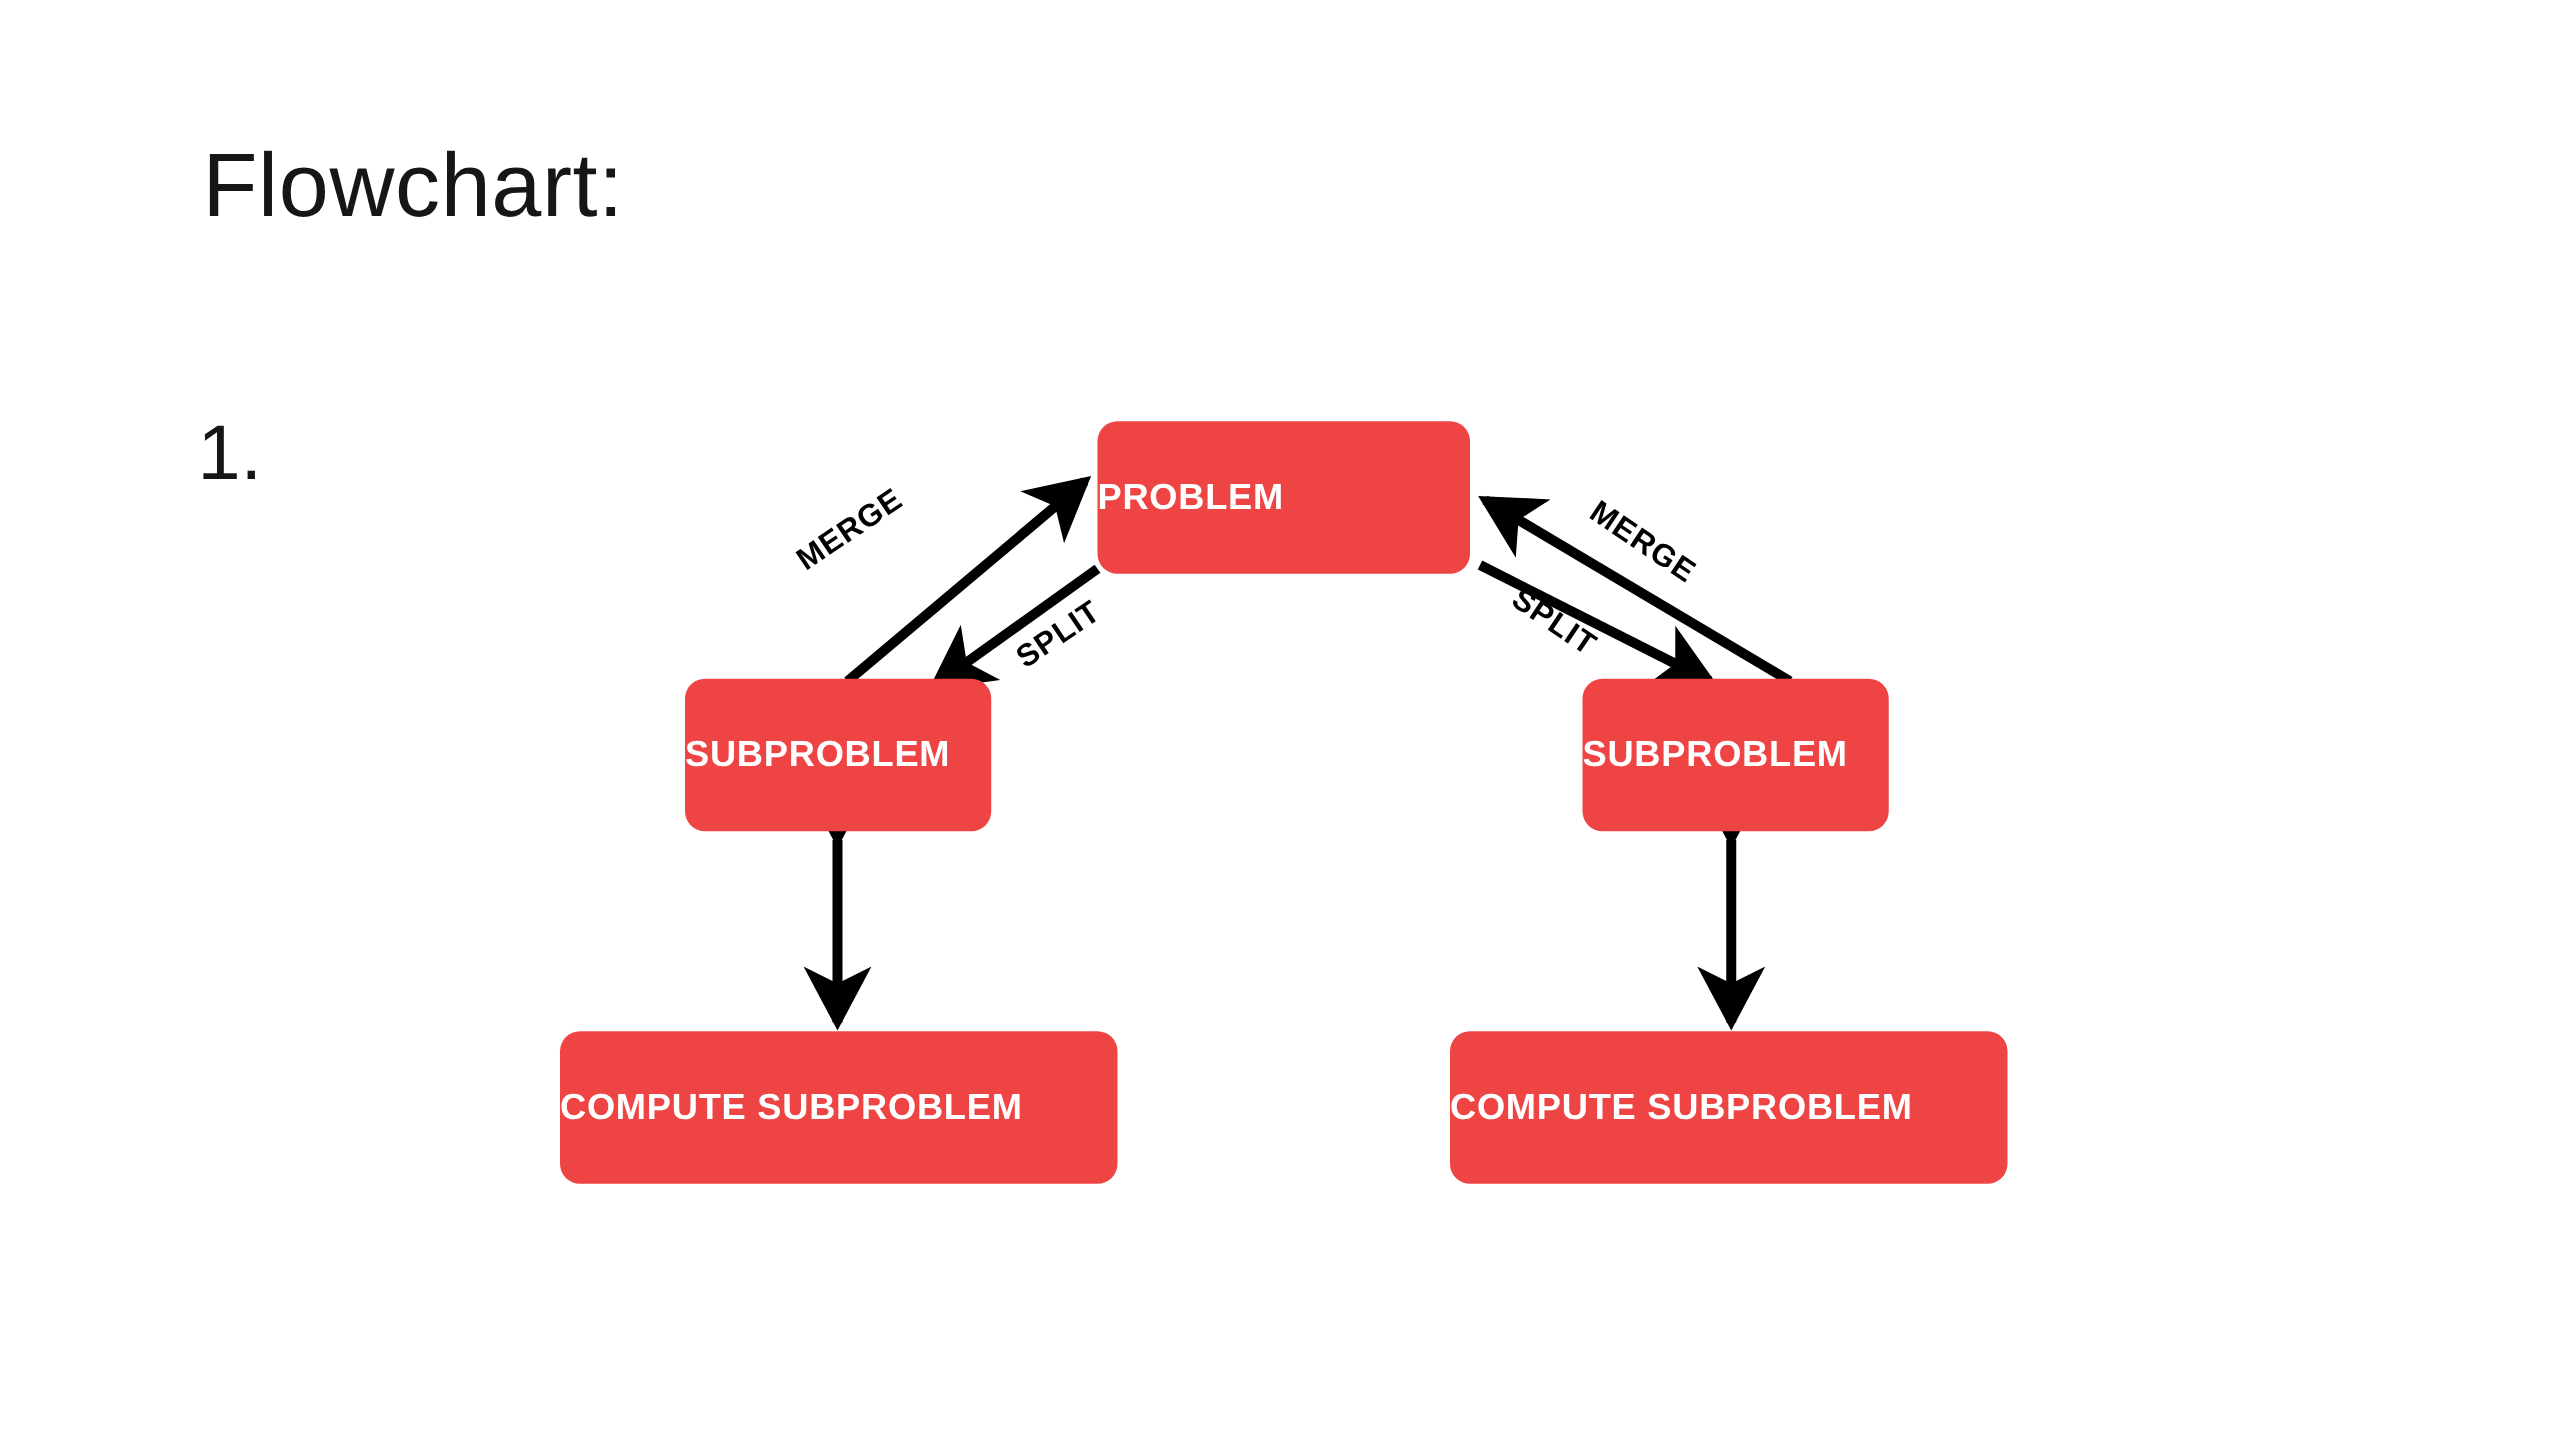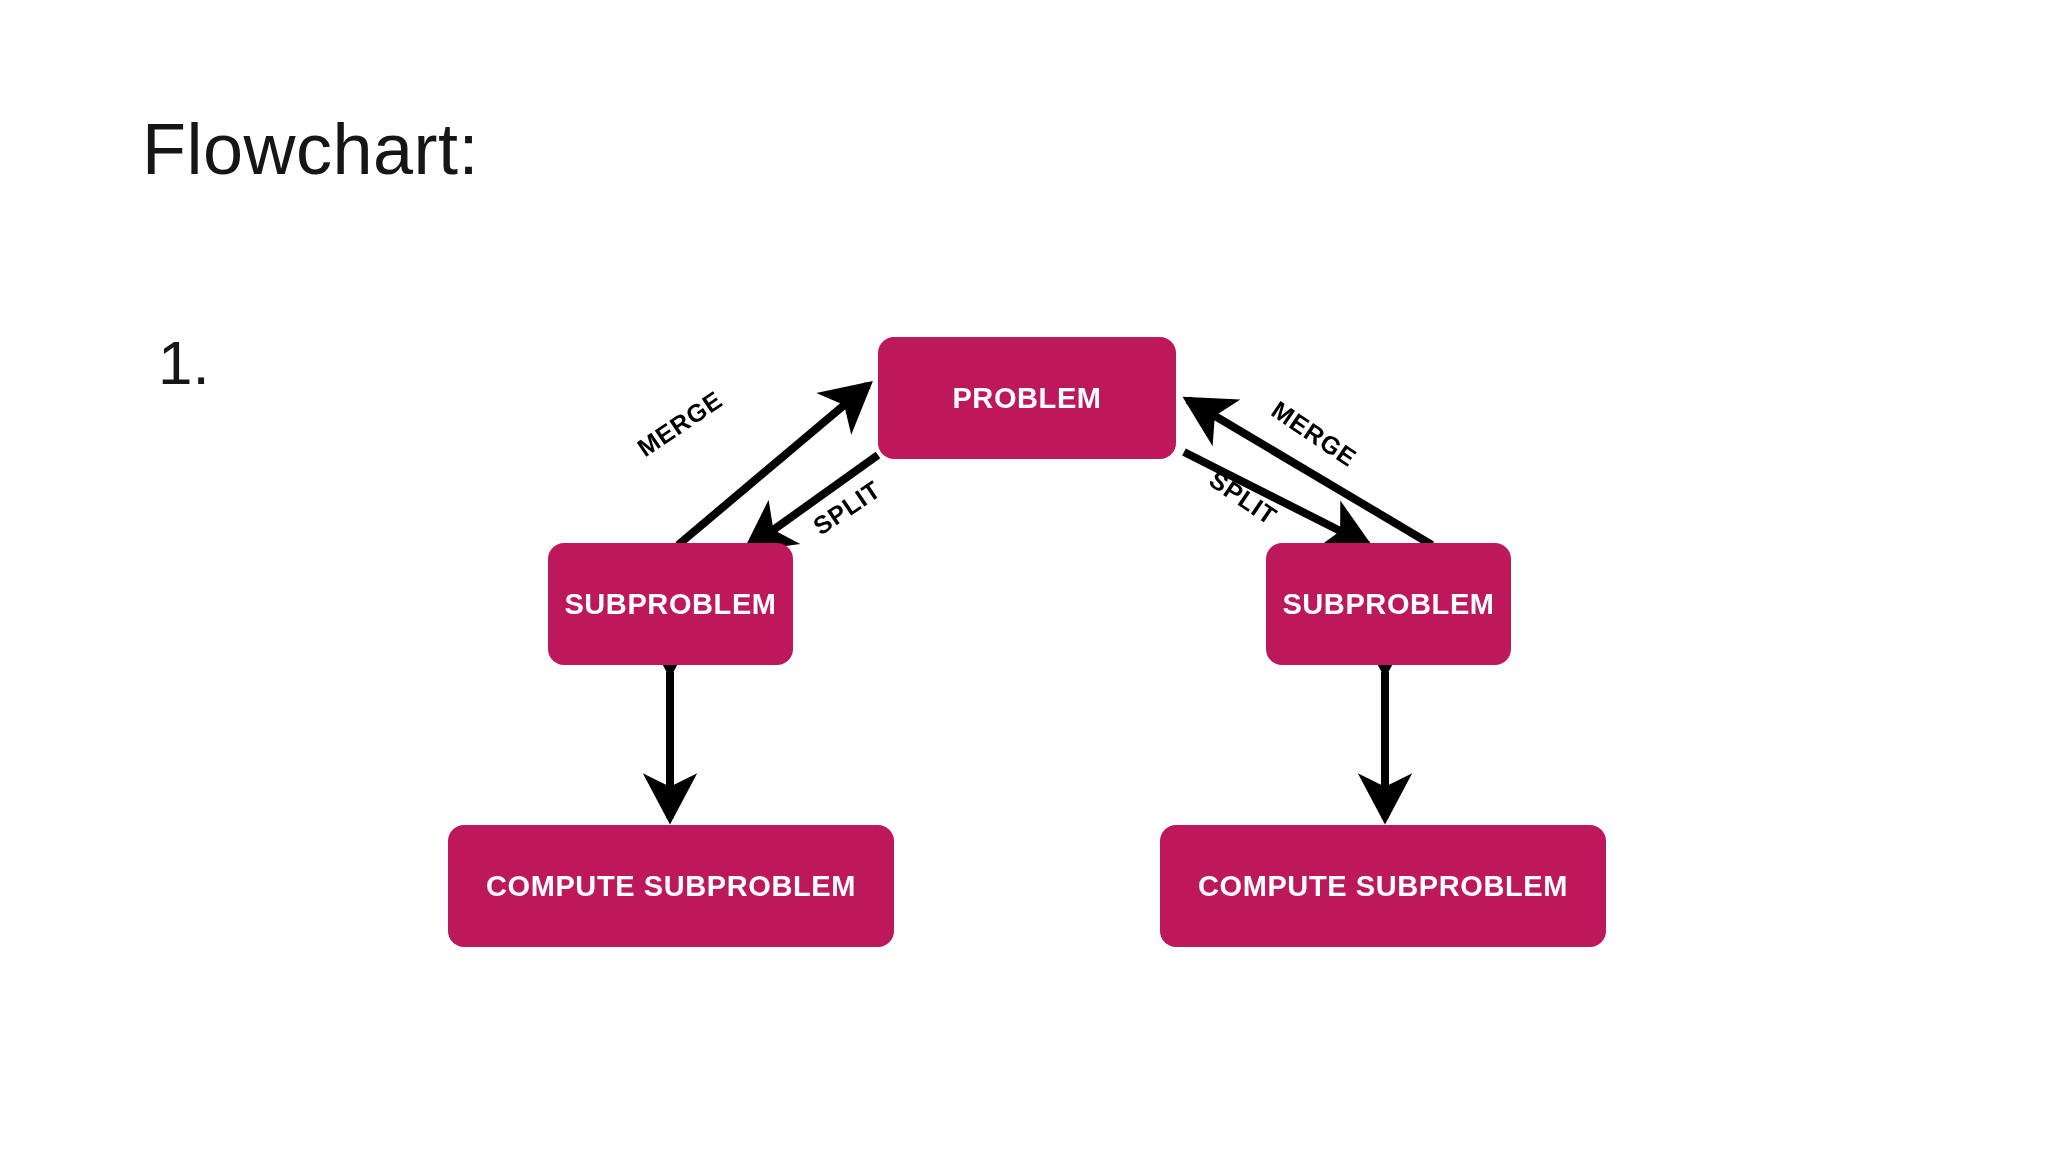--- a/index.html
+++ b/index.html
@@ -19,21 +19,21 @@
 
   .slide {
     position: absolute;
     inset: 0;
     background: #ffffff;
   }
 
   
   .slide-title {
     position: absolute;
-    left: 142px;
+    left: 162px;
     top: 112px;
     font-size: 72px;
     line-height: 1.05;
     font-weight: 400;
     color: #161616;
     letter-spacing: 0.5px;
     white-space: nowrap;
   }
 
   
@@ -61,25 +61,24 @@
     left: 0;
     top: 0;
     width: 2048px;
     height: 1152px;
     overflow: visible;
   }
 
   
   .node {
     position: absolute;
-    background: #be185d;
+    background: #ef4444;
     border-radius: 16px;
     display: flex;
     align-items: center;
-    justify-content: center;
     box-sizing: border-box;
   }
   .node-label {
     color: #ffffff;
     font-weight: bold;
     font-size: 29px;
     letter-spacing: 0.6px;
     text-align: center;
     white-space: nowrap;
     line-height: 1;

